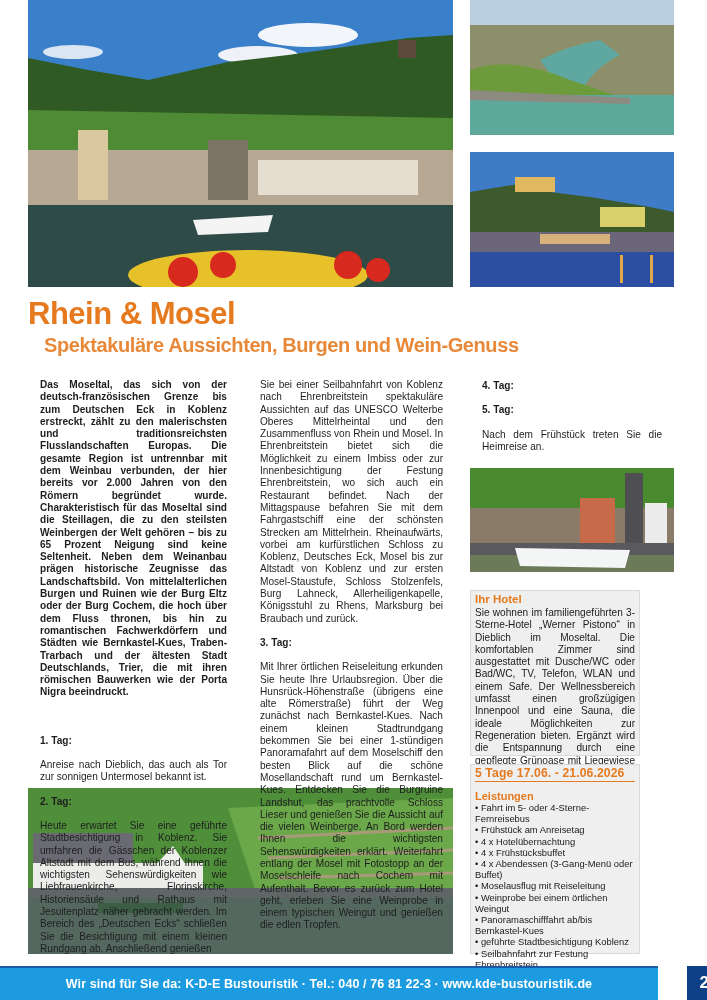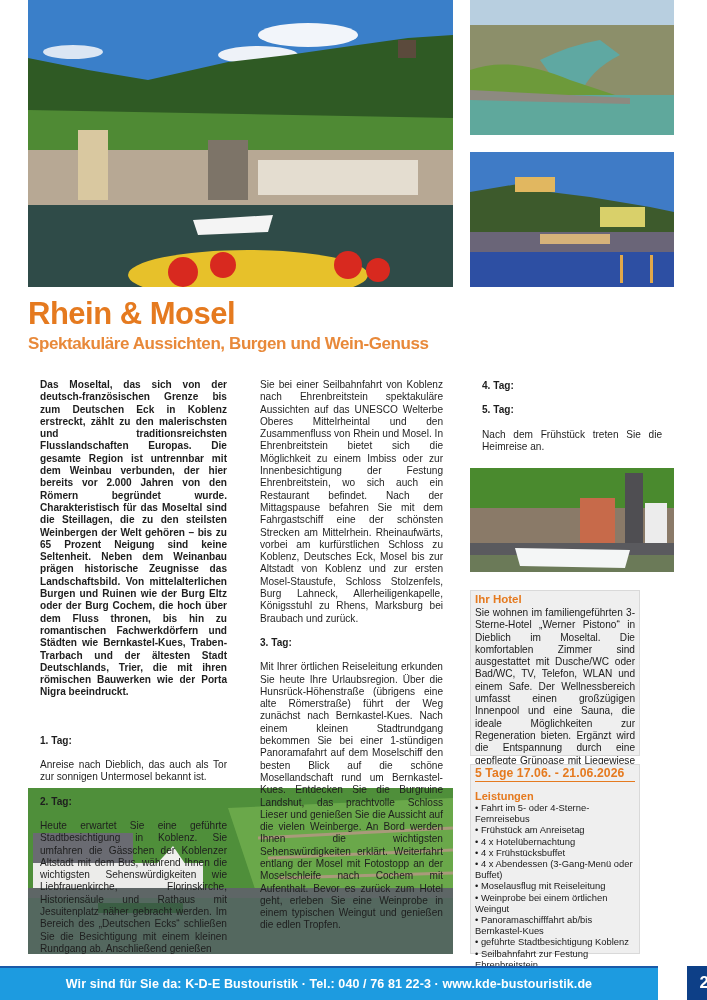--- a/index.html
+++ b/index.html
@@ -9,21 +9,21 @@
   .photo { position: absolute; overflow: hidden; }
   .photo svg { width: 100%; height: 100%; display: block; }
 
   #img-main { left: 28px; top: 0; width: 425px; height: 287px; }
   #img-koblenz-day { left: 470px; top: 0; width: 204px; height: 135px; }
   #img-koblenz-night { left: 470px; top: 152px; width: 204px; height: 135px; }
   #img-bernkastel { left: 470px; top: 468px; width: 204px; height: 104px; }
   #img-beilstein { left: 28px; top: 788px; width: 425px; height: 166px; }
 
   .title { position: absolute; left: 28px; top: 296px; font-size: 31px; font-weight: bold; color: #e57a1f; letter-spacing: -0.5px; }
-  .subtitle { position: absolute; left: 28px; top: 334px; font-size: 17px; font-weight: bold; color: #e8893a; letter-spacing: -0.4px; }
+  .subtitle { position: absolute; left: 44px; top: 334px; font-size: 20px; font-weight: bold; color: #e8893a; letter-spacing: -0.4px; }
 
   .col { position: absolute; font-size: 10.1px; line-height: 12.3px; text-align: justify; color: #1e1e1e; }
   #col1 { left: 28px; top: 367px; width: 211px; }
   #col2 { left: 248px; top: 367px; width: 207px; }
   #col3 { left: 470px; top: 368px; width: 204px; }
   .col p { margin: 12px; }
   .intro { font-weight: bold; }
   .day-head { font-weight: bold; }
   .gap { height: 12px; }
 

